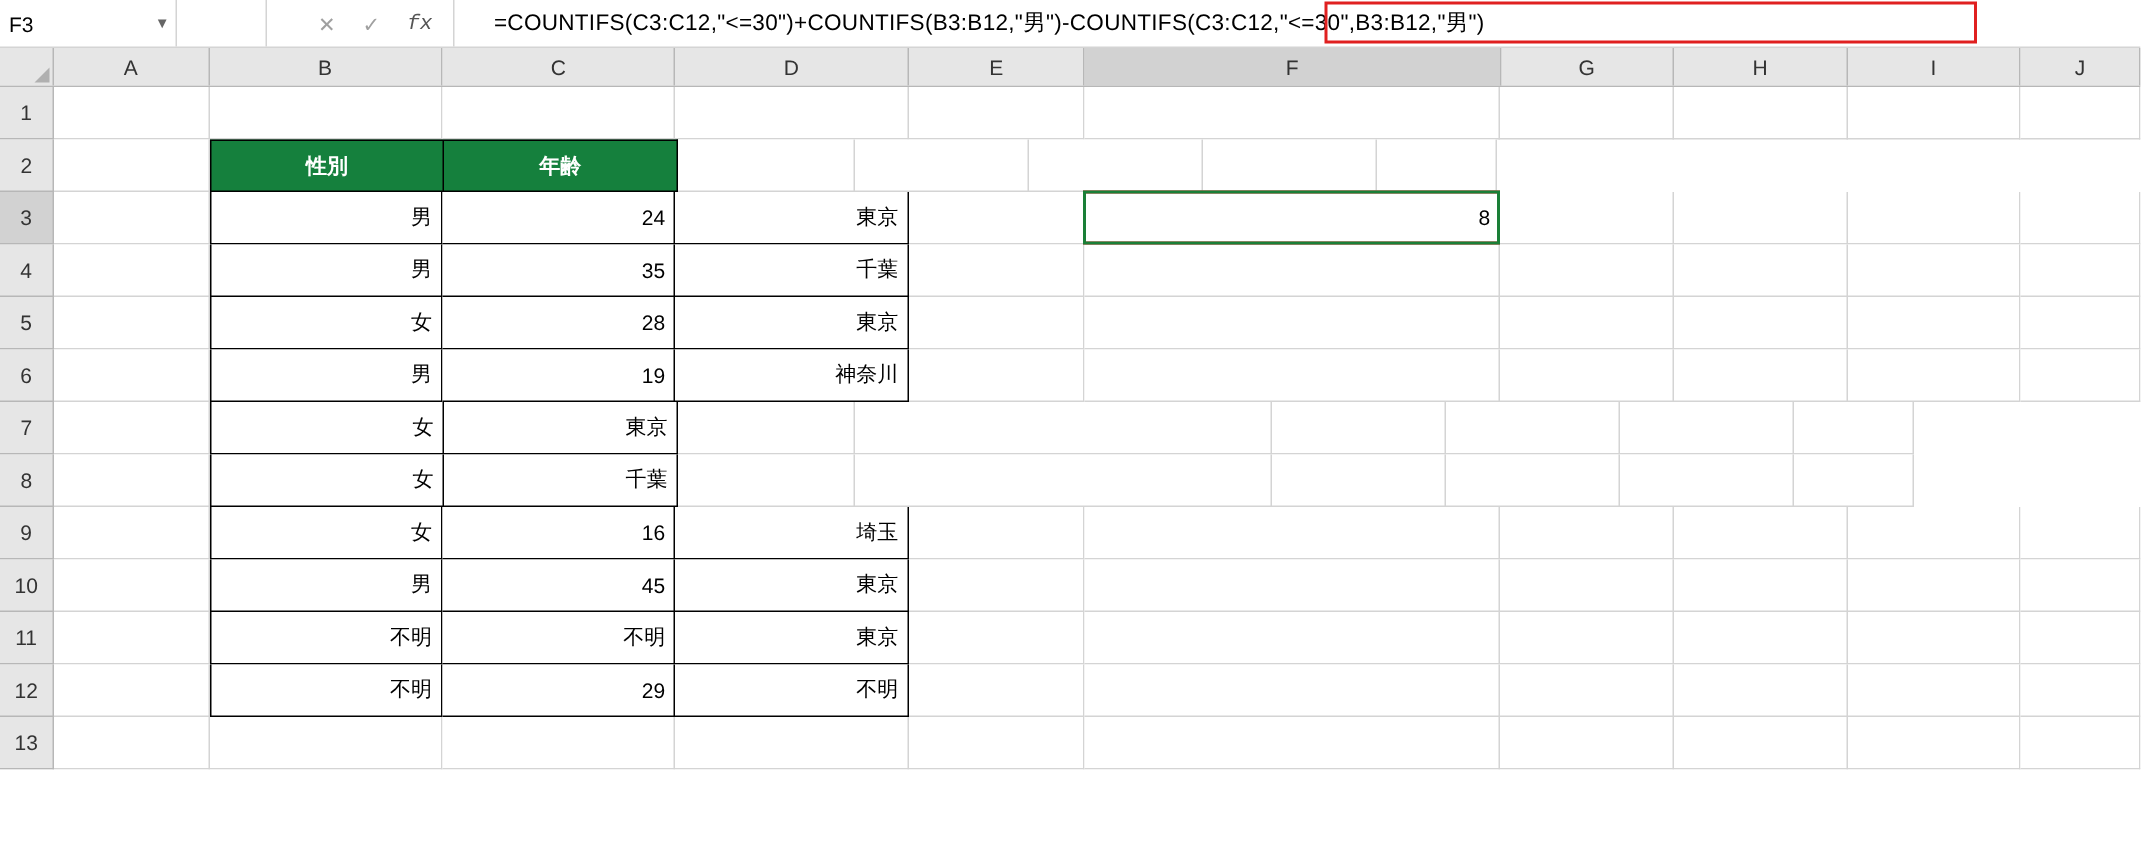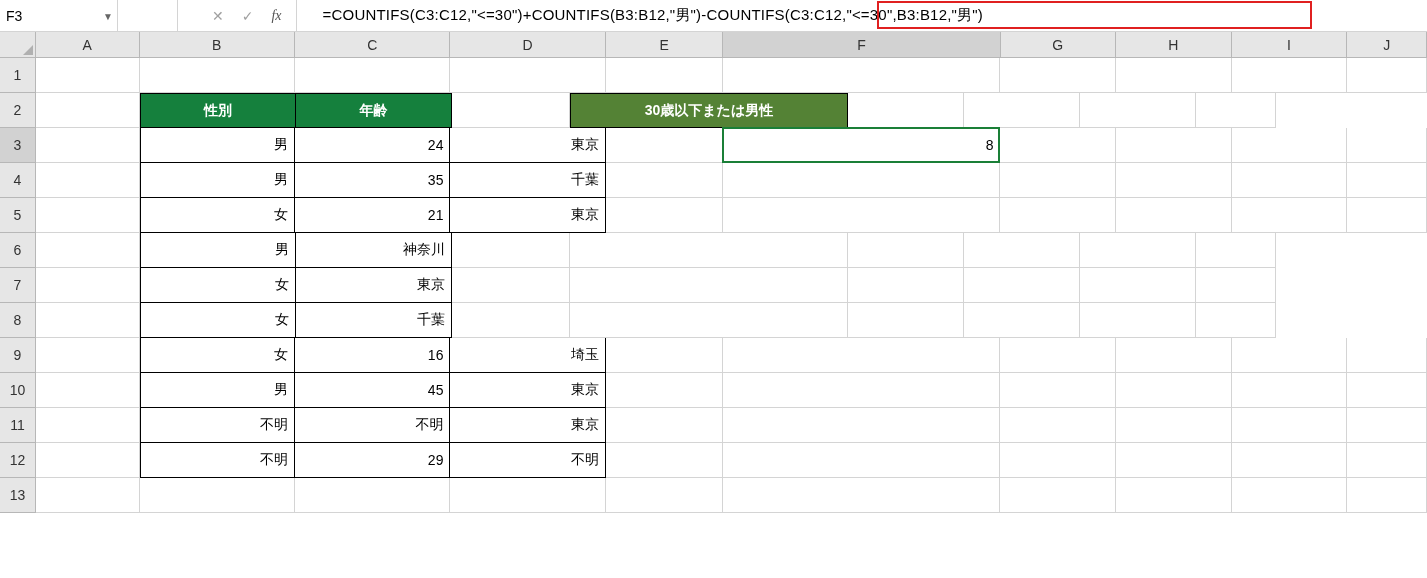--- a/index.html
+++ b/index.html
@@ -5,21 +5,21 @@
     * { box-sizing: border-box; margin: 0; padding: 0; }
     body { font-family: "Meiryo", "MS PGothic", sans-serif; font-size: 14px; background: #fff; color: #000; user-select: none; }
 
     
     .formula-row { display:flex; align-items:stretch; height:32px; border-bottom:1px solid #d4d4d4; background:#fff;gap:20px; }
     .name-box-wrap { display:flex; align-items:center; width:118px; border-right:1px solid #d4d4d4; padding:0 6px; position:relative; }
     .name-box { border:none; outline:none; width:100%; font-size:14px; }
     .name-box-dd { position:absolute; right:4px; top:50%; transform:translateY(-50%); color:#666; font-size:10px; }
     .fb-gap { width:40px; border-right:1px solid #d4d4d4; }
     .fb-btns { display:flex; align-items:center; gap:18px; padding:0 14px; border-right:1px solid #d4d4d4; color:#a0a0a0; }
-    .fb-btns .fx { font-style:italic; font-family:Liberation Serif, serif; color:#555; }
+    .fb-btns .fx { font-style:italic; font-family:Liberation Mono, monospace; color:#555; }
     .formula-input-wrap { flex:1; display:flex; align-items:center; padding-left:6px; position:relative; }
     .formula-text { white-space:nowrap; font-size:15px; letter-spacing:0.2px; }
     .formula-highlight { position:absolute; border:2px solid #e02020; height:28px; top:1px; }
 
     
     .col-headers { display:flex; height:26px; background:#e6e6e6; border-bottom:1px solid #b7b7b7; }
     .corner { width:36px; border-right:1px solid #b7b7b7; background:#e6e6e6; position:relative; }
     .corner::after { content:""; position:absolute; right:2px; bottom:2px; width:0; height:0; border-left:10px solid transparent; border-bottom:10px solid #b0b0b0; }
     .col-h { border-right:1px solid #b7b7b7; text-align:center; line-height:26px; color:#333; background:#e6e6e6; }
     .col-h.sel { background:#d2d2d2; }
@@ -97,21 +97,20 @@
     <div class="cell cI"></div>
     <div class="cell cJ"></div>
   </div>
 
   <div class="row">
     <div class="row-h">2</div>
     <div class="cell cA"></div>
     <div class="cell cB th-cell first">性別</div>
     <div class="cell cC th-cell">年齢</div>
     <div class="cell cE"></div>
-    <div class="cell cF green-header">30歳以下または男性</div>
     <div class="cell cG"></div>
     <div class="cell cH"></div>
     <div class="cell cI"></div>
     <div class="cell cJ"></div>
   </div>
 
   <div class="row">
     <div class="row-h sel">3</div>
     <div class="cell cA"></div>
     <div class="cell cB td-cell first">男</div>
@@ -136,34 +135,35 @@
     <div class="cell cG"></div>
     <div class="cell cH"></div>
     <div class="cell cI"></div>
     <div class="cell cJ"></div>
   </div>
 
   <div class="row">
     <div class="row-h">5</div>
     <div class="cell cA"></div>
     <div class="cell cB td-cell first">女</div>
-    <div class="cell cC td-cell">21</div>
+    <div class="cell cC td-cell">28</div>
     <div class="cell cD td-cell">東京</div>
     <div class="cell cE"></div>
     <div class="cell cF"></div>
     <div class="cell cG"></div>
     <div class="cell cH"></div>
     <div class="cell cI"></div>
     <div class="cell cJ"></div>
   </div>
 
   <div class="row">
     <div class="row-h">6</div>
     <div class="cell cA"></div>
     <div class="cell cB td-cell first">男</div>
+    <div class="cell cC td-cell">19</div>
     <div class="cell cD td-cell">神奈川</div>
     <div class="cell cE"></div>
     <div class="cell cF"></div>
     <div class="cell cG"></div>
     <div class="cell cH"></div>
     <div class="cell cI"></div>
     <div class="cell cJ"></div>
   </div>
 
   <div class="row">

